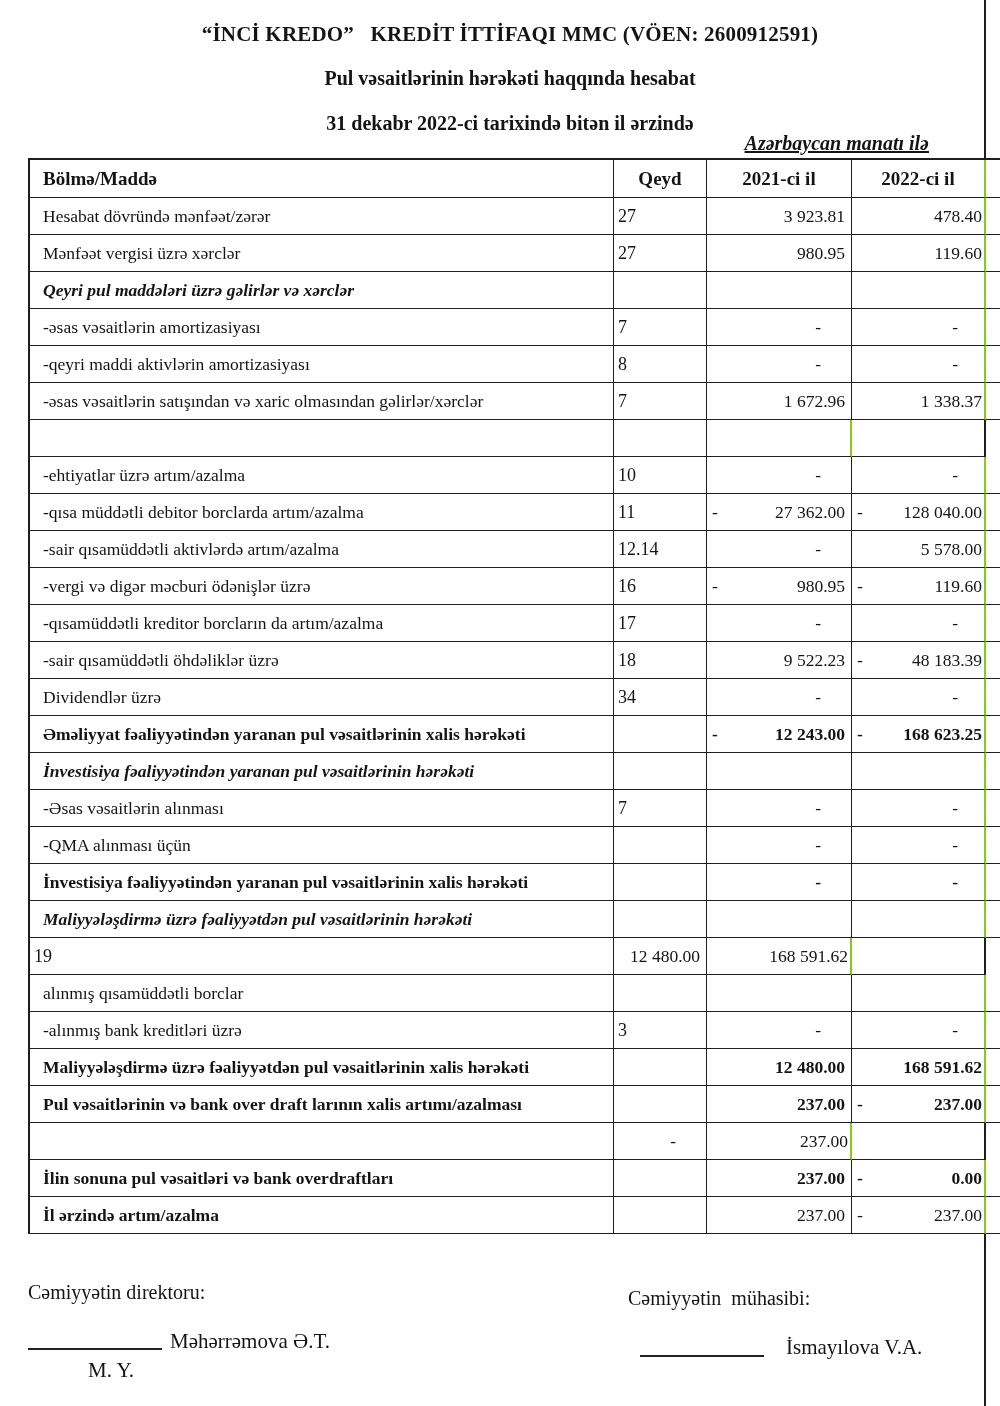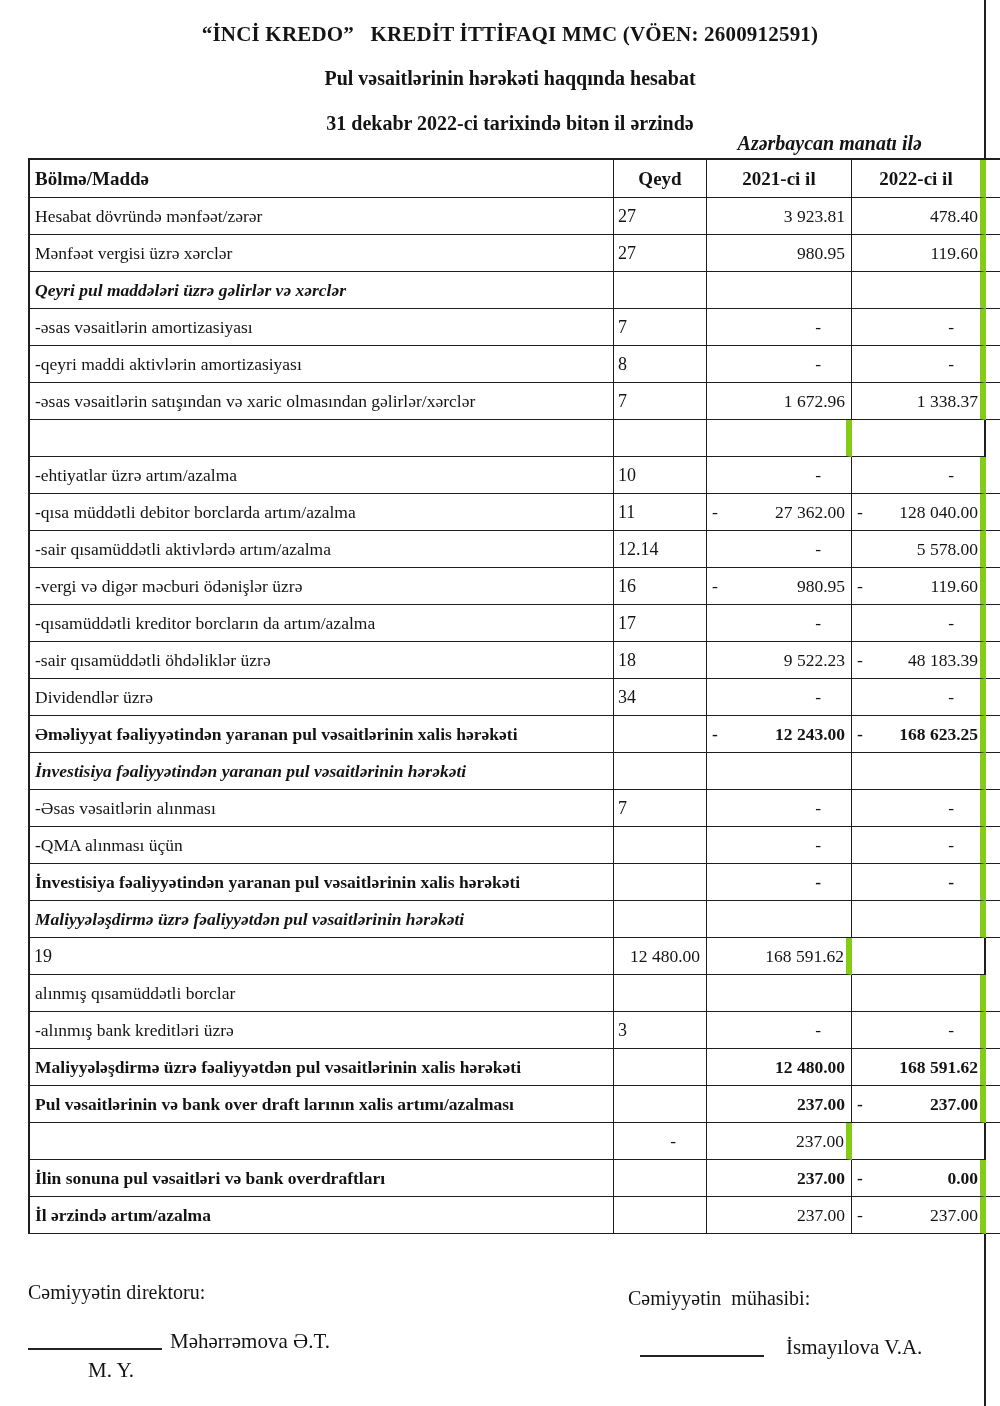--- a/index.html
+++ b/index.html
@@ -10,39 +10,39 @@
   .page-edge-line {
     position:absolute; left:984px; top:0; width:2px; height:1406px; background:#1e1e1e;
   }
   .doc-title, .doc-subtitle, .doc-period {
     position:absolute; left:40px; width:940px; text-align:center; font-weight:bold; white-space:pre;margin-top:6px;
   }
   .doc-title   { top:16px;  font-size:21px; letter-spacing:.2px; }
   .doc-subtitle{ top:61px;  font-size:20px; }
   .doc-period  { top:106px; font-size:20px; }
   .currency-note {
-    position:absolute; top:132px; left:1px; width:921px; text-align:right;
-    font-weight:bold; font-style:italic; font-size:20px;
+    position:absolute; top:132px; left:8px; width:921px; text-align:right;
+    font-weight:bold; font-style:italic; font-size:20px;text-decoration:underline;
   }
   .cfs-table {
     position:absolute; left:28px; top:158px; width:974px;
     border-top:2px solid #1e1e1e; border-left:2px solid #1e1e1e;
     box-sizing:border-box;
   }
   .trow { display:grid; grid-template-columns:584px 93px 145px 134px 16px; height:37px; }
   .trow.header { height:38px; }
   .cell {
     display:flex; align-items:center; box-sizing:border-box;
     border-right:1.5px solid #1e1e1e; border-bottom:1.5px solid #1e1e1e;
     font-size:17.5px; overflow:hidden;
   }
-  .c-label { padding-left:5px; justify-content:flex-start; }
+  .c-label { padding-left:13px; justify-content:flex-start; }
   .c-qeyd  { padding-left:4px; justify-content:flex-start; font-size:18px; }
   .c-val   { padding-left:5px; padding-right:6px; justify-content:space-between; }
-  .c-val.last { padding-right:2px; border-right:6px solid #84cc16; }
+  .c-val.last { padding-right:2px; border-right:2px solid #84cc16; }
   .c-sliver { border-right:none; }
   .trow.header .cell { font-weight:bold; font-size:19px; }
   .trow.header .c-qeyd, .trow.header .c-val { justify-content:center; padding:0; }
   .lbl-bold { font-weight:bold; }
   .lbl-bolditalic { font-weight:bold; font-style:italic; }
   .sign { flex:0 0 auto; }
   .num  { margin-left:auto; }
   .num.dash { margin-right:24px; }
   .vbold { font-weight:bold; }
   .footer-text { position:absolute; font-size:20px; white-space:pre; }

